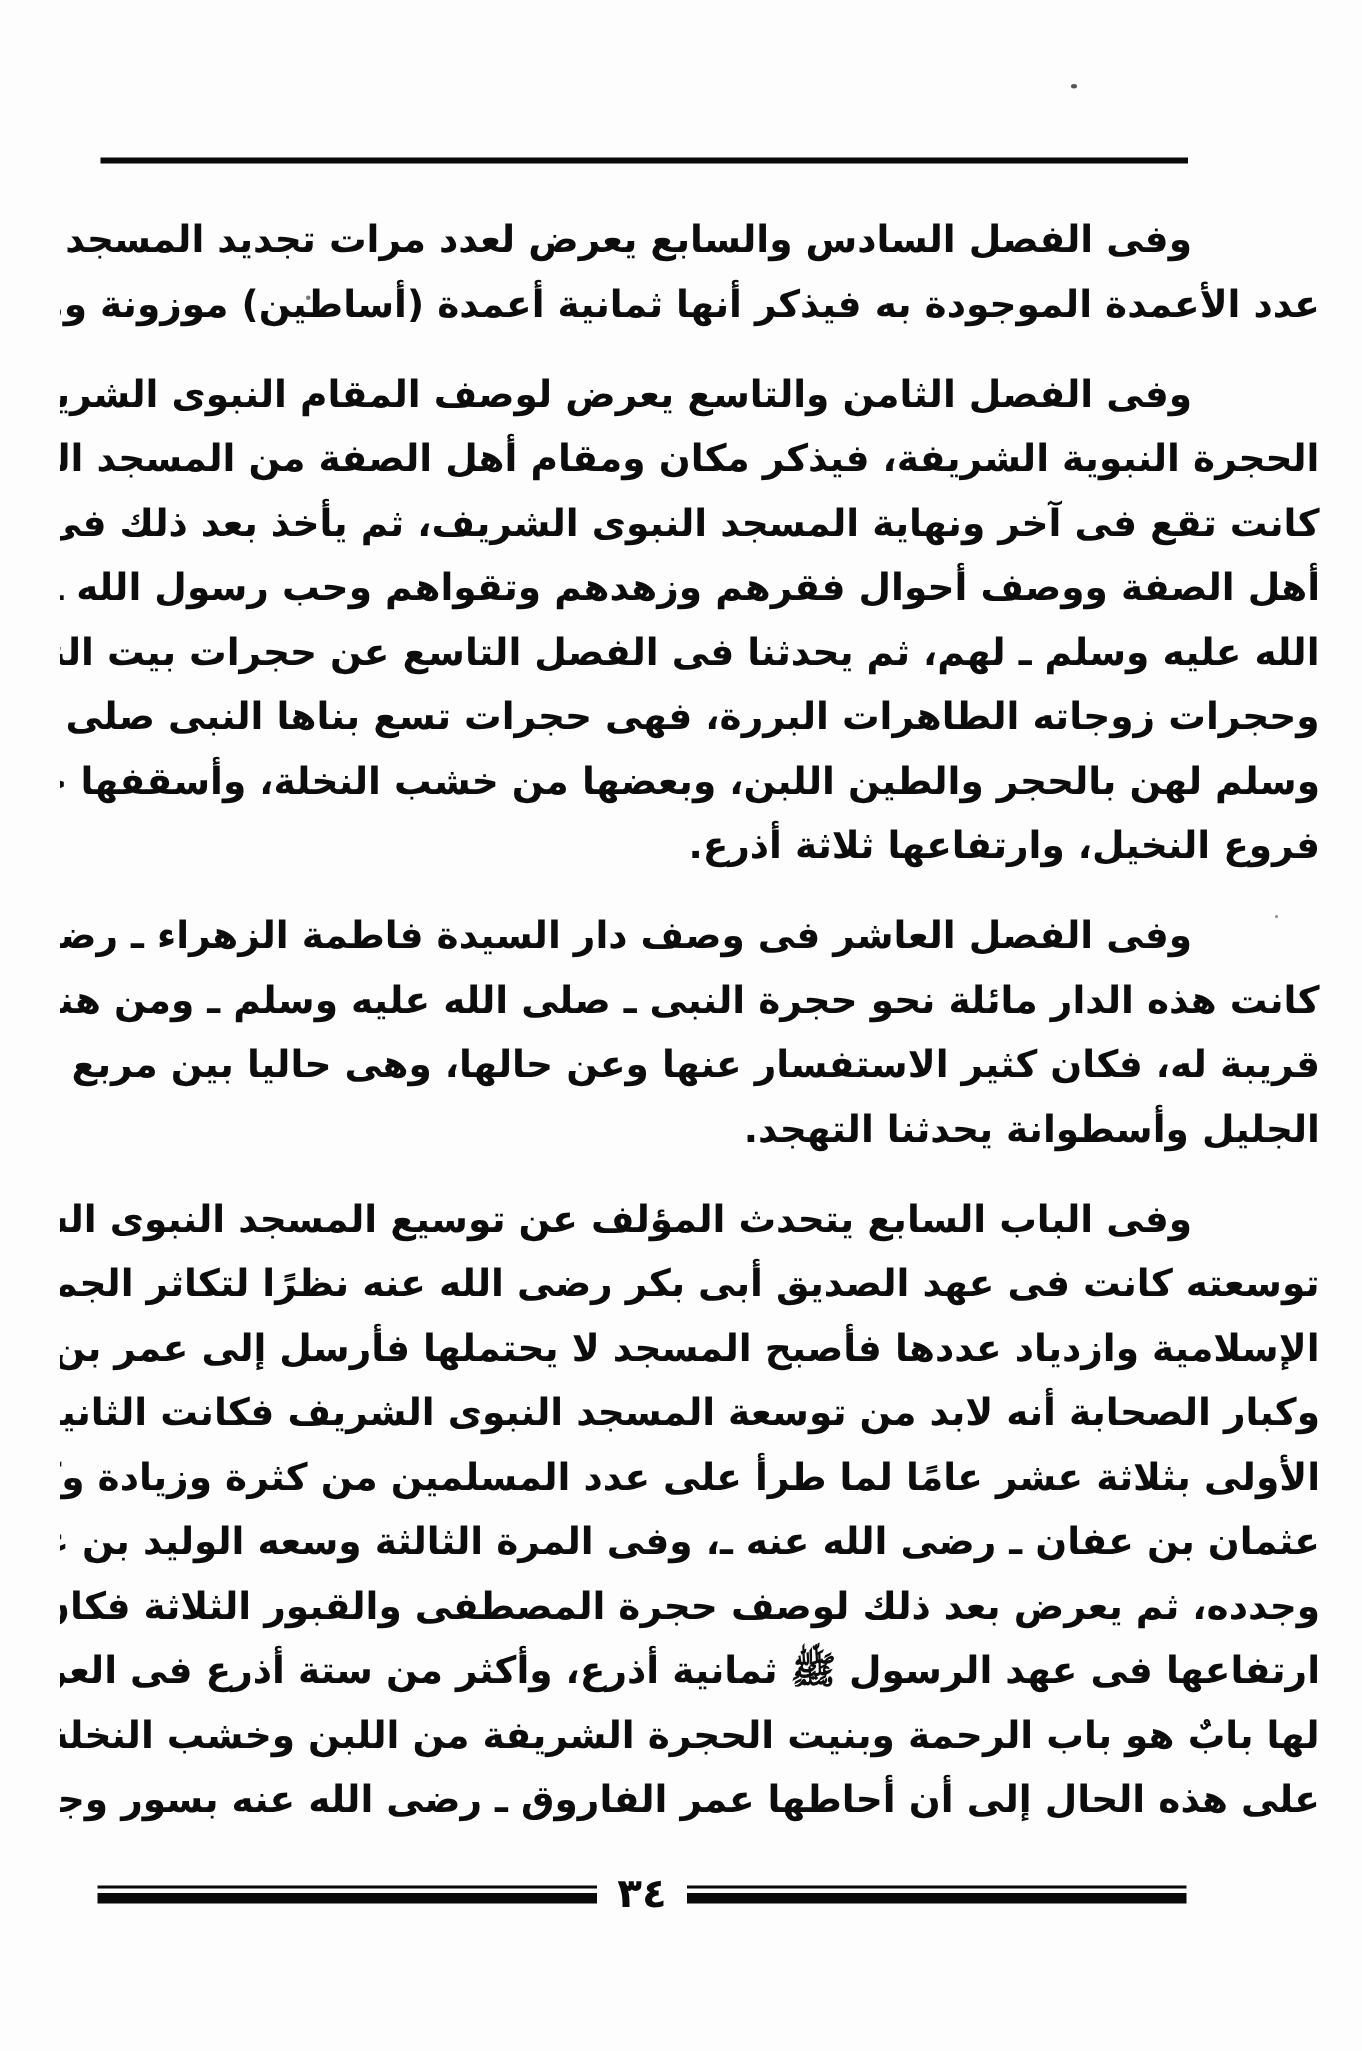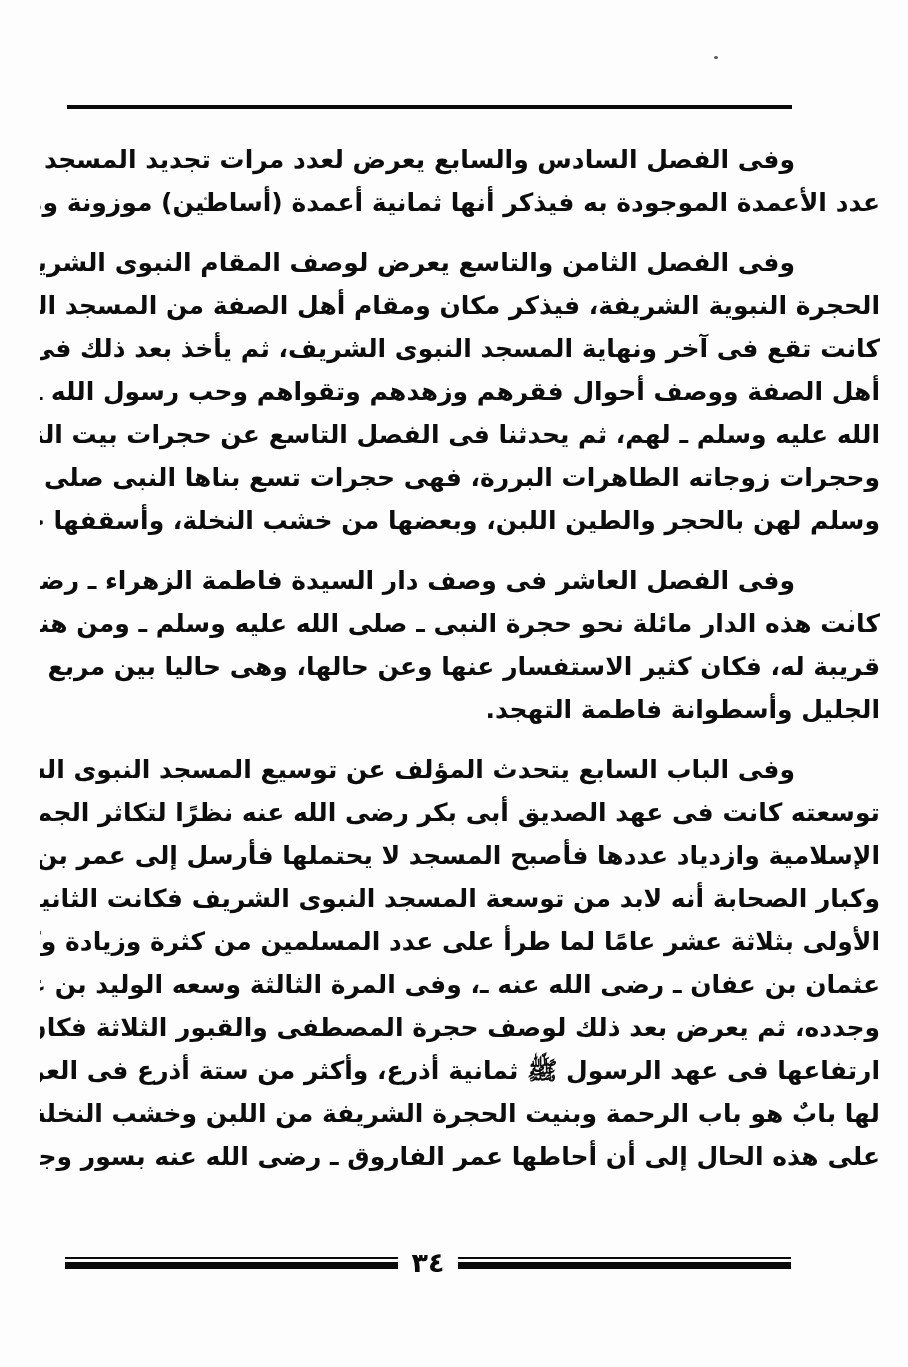--- a/index.html
+++ b/index.html
@@ -70,27 +70,28 @@
     </div>
 
     <div class="para">
       <div class="tl first">وفى الفصل الثامن والتاسع يعرض لوصف المقام النبوى الشريف، ووصف</div>
       <div class="tl">الحجرة النبوية الشريفة، فيذكر مكان ومقام أهل الصفة من المسجد النبوى وأنها</div>
       <div class="tl">كانت تقع فى آخر ونهاية المسجد النبوى الشريف، ثم يأخذ بعد ذلك فى تعريف</div>
       <div class="tl">أهل الصفة ووصف أحوال فقرهم وزهدهم وتقواهم وحب رسول الله ـ صلى</div>
       <div class="tl">الله عليه وسلم ـ لهم، ثم يحدثنا فى الفصل التاسع عن حجرات بيت النبى ﷺ</div>
       <div class="tl">وحجرات زوجاته الطاهرات البررة، فهى حجرات تسع بناها النبى صلى الله عليه</div>
       <div class="tl">وسلم لهن بالحجر والطين اللبن، وبعضها من خشب النخلة، وأسقفها جميعا من</div>
+      <div class="tl endright">فروع النخيل، وارتفاعها ثلاثة أذرع.</div>
     </div>
 
     <div class="para">
       <div class="tl first">وفى الفصل العاشر فى وصف دار السيدة فاطمة الزهراء ـ رضى الله عنها ـ</div>
       <div class="tl">كانت هذه الدار مائلة نحو حجرة النبى ـ صلى الله عليه وسلم ـ ومن هنا كانت</div>
       <div class="tl">قريبة له، فكان كثير الاستفسار عنها وعن حالها، وهى حاليا بين مربع القبر</div>
-      <div class="tl endright">الجليل وأسطوانة فاطمة التهجد.</div>
+      <div class="tl endright">الجليل وأسطوانة يحدثنا التهجد.</div>
     </div>
 
     <div class="para">
       <div class="tl first">وفى الباب السابع يتحدث المؤلف عن توسيع المسجد النبوى الشريف فبين أن</div>
       <div class="tl">توسعته كانت فى عهد الصديق أبى بكر رضى الله عنه نظرًا لتكاثر الجماعة</div>
       <div class="tl">الإسلامية وازدياد عددها فأصبح المسجد لا يحتملها فأرسل إلى عمر بن الخطاب</div>
       <div class="tl">وكبار الصحابة أنه لابد من توسعة المسجد النبوى الشريف فكانت الثانية بعد</div>
       <div class="tl">الأولى بثلاثة عشر عامًا لما طرأ على عدد المسلمين من كثرة وزيادة وكانت فى عهد</div>
       <div class="tl">عثمان بن عفان ـ رضى الله عنه ـ، وفى المرة الثالثة وسعه الوليد بن عبد الملك</div>
       <div class="tl">وجدده، ثم يعرض بعد ذلك لوصف حجرة المصطفى والقبور الثلاثة فكان</div>

